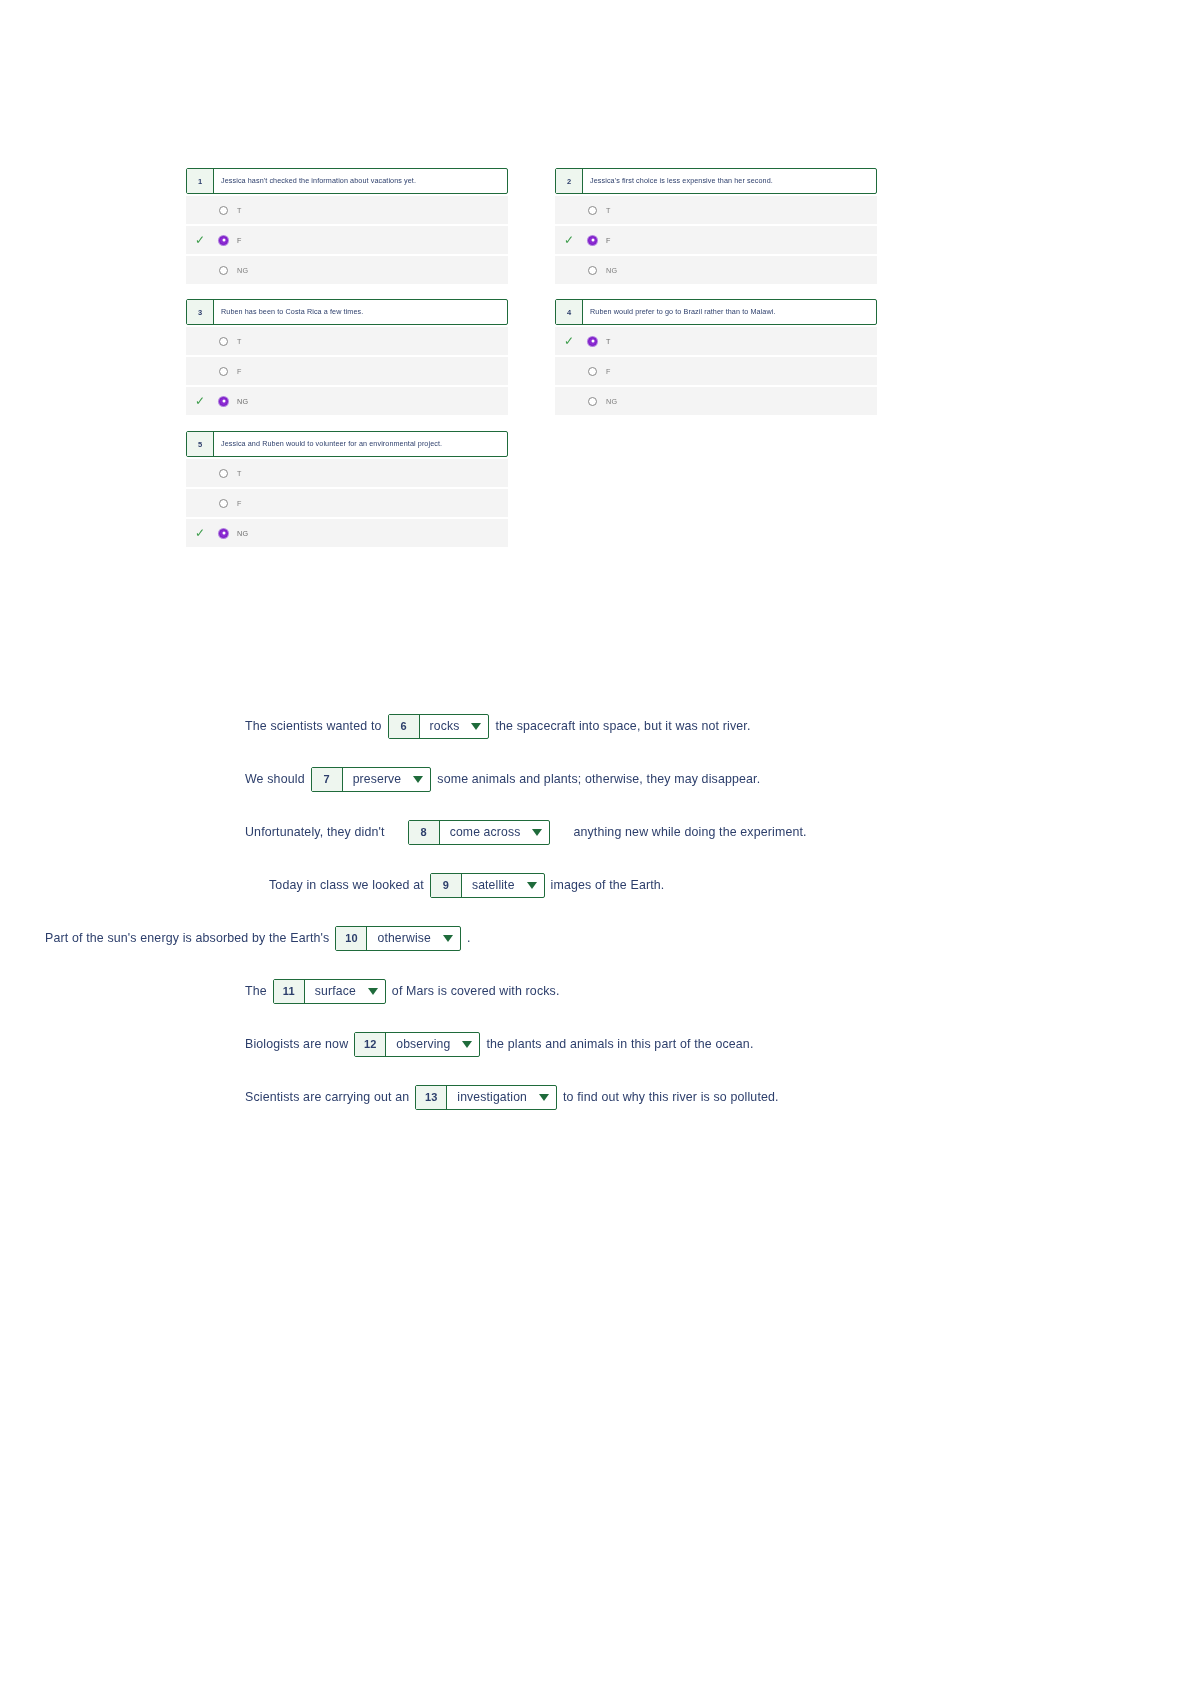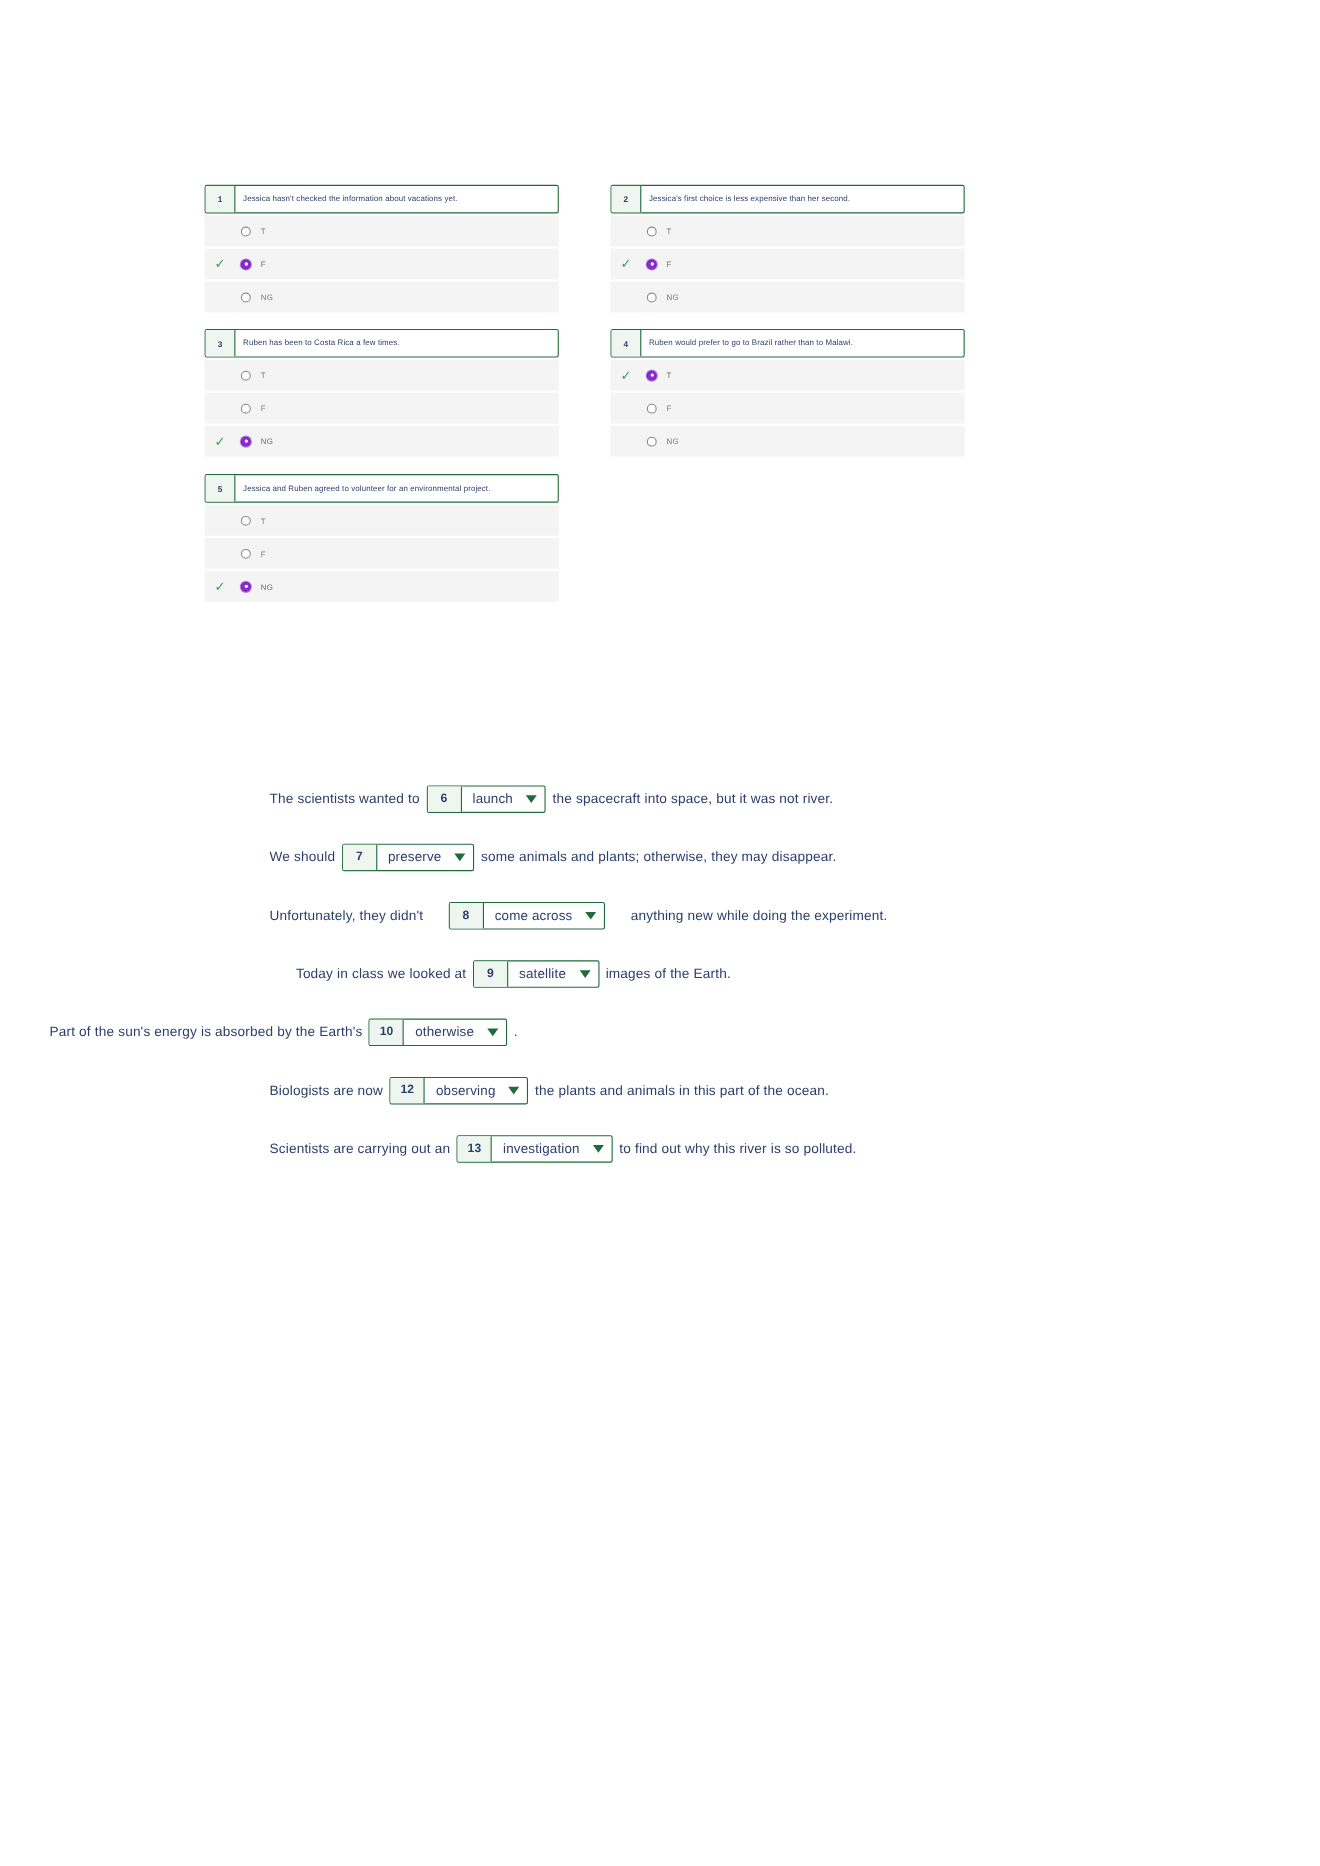--- a/index.html
+++ b/index.html
@@ -267,21 +267,21 @@
         </div>
         <div class="opt-row">
           <span class="radio"></span>
           <span class="opt-label">NG</span>
         </div>
       </div>
     </div>
     <div class="q-block" style="left: 186px; top: 431px;">
       <div class="q-header">
         <div class="q-num">5</div>
-        <div class="q-text">Jessica and Ruben agreed to volunteer for an environmental project.</div>
+        <div class="q-text">Jessica and Ruben would to volunteer for an environmental project.</div>
       </div>
       <div class="opt-list">
         <div class="opt-row">
           <span class="radio"></span>
           <span class="opt-label">T</span>
         </div>
         <div class="opt-row">
           <span class="radio"></span>
           <span class="opt-label">F</span>
         </div>
@@ -293,21 +293,21 @@
       </div>
     </div>
   </section>
 
 <section id="dd-section">
     <div class="sentence" style="height: 53px;">
       <span class="txt">The scientists wanted to</span>
       <span class="dd">
         <span class="dd-num">6</span>
         <span class="dd-body">
-          <span class="dd-val">launch</span>
+          <span class="dd-val">rocks</span>
           <span class="dd-caret"></span>
         </span>
       </span>
       <span class="txt">the spacecraft into space, but it was not river.</span>
     </div>
     <div class="sentence" style="height: 53px;">
       <span class="txt">We should</span>
       <span class="dd">
         <span class="dd-num">7</span>
         <span class="dd-body">
@@ -344,20 +344,31 @@
       <span class="dd">
         <span class="dd-num">10</span>
         <span class="dd-body">
           <span class="dd-val">otherwise</span>
           <span class="dd-caret"></span>
         </span>
       </span>
       <span class="txt">.</span>
     </div>
     <div class="sentence" style="height: 53px;">
+      <span class="txt">The</span>
+      <span class="dd">
+        <span class="dd-num">11</span>
+        <span class="dd-body">
+          <span class="dd-val">surface</span>
+          <span class="dd-caret"></span>
+        </span>
+      </span>
+      <span class="txt">of Mars is covered with rocks.</span>
+    </div>
+    <div class="sentence" style="height: 53px;">
       <span class="txt">Biologists are now</span>
       <span class="dd">
         <span class="dd-num">12</span>
         <span class="dd-body">
           <span class="dd-val">observing</span>
           <span class="dd-caret"></span>
         </span>
       </span>
       <span class="txt">the plants and animals in this part of the ocean.</span>
     </div>

